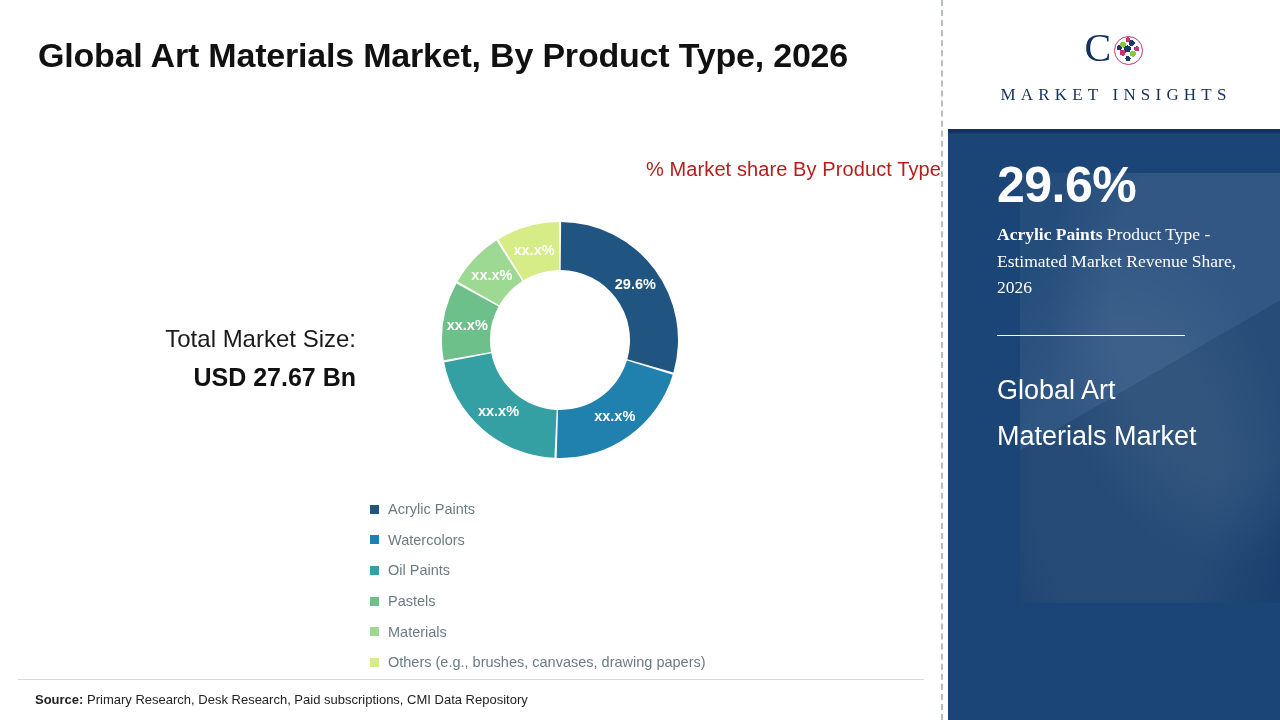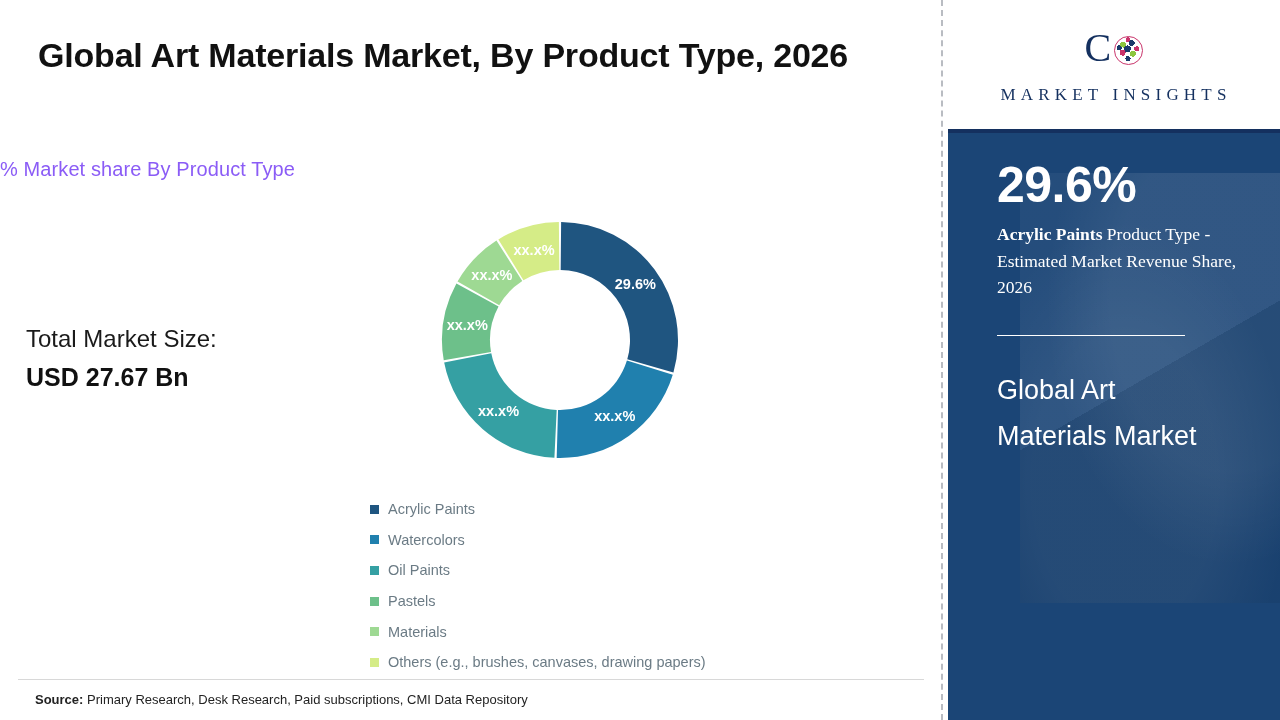--- a/index.html
+++ b/index.html
@@ -41,32 +41,33 @@
     font-weight: bold;
     color: #111111;
     line-height: 1.52;
     letter-spacing: -0.2px;
   }
   #chart-subtitle {
     position: absolute;
     left: 0;
     top: 158px;
     width: 941px;
-    text-align: left;
+    text-align: right;
     font-size: 20px;
-    color: #8b5cf6;
+    color: #b91c1c;
     letter-spacing: .1px;
   }
 
   
   #total-market {
     position: absolute;
     left: 26px;
     top: 322px;
     width: 330px;
+    text-align: right;
   }
   #total-market-label {
     font-size: 24px;
     color: #1a1a1a;
     line-height: 1.45;
   }
   #total-market-value {
     font-size: 25px;
     font-weight: bold;
     color: #111111;

